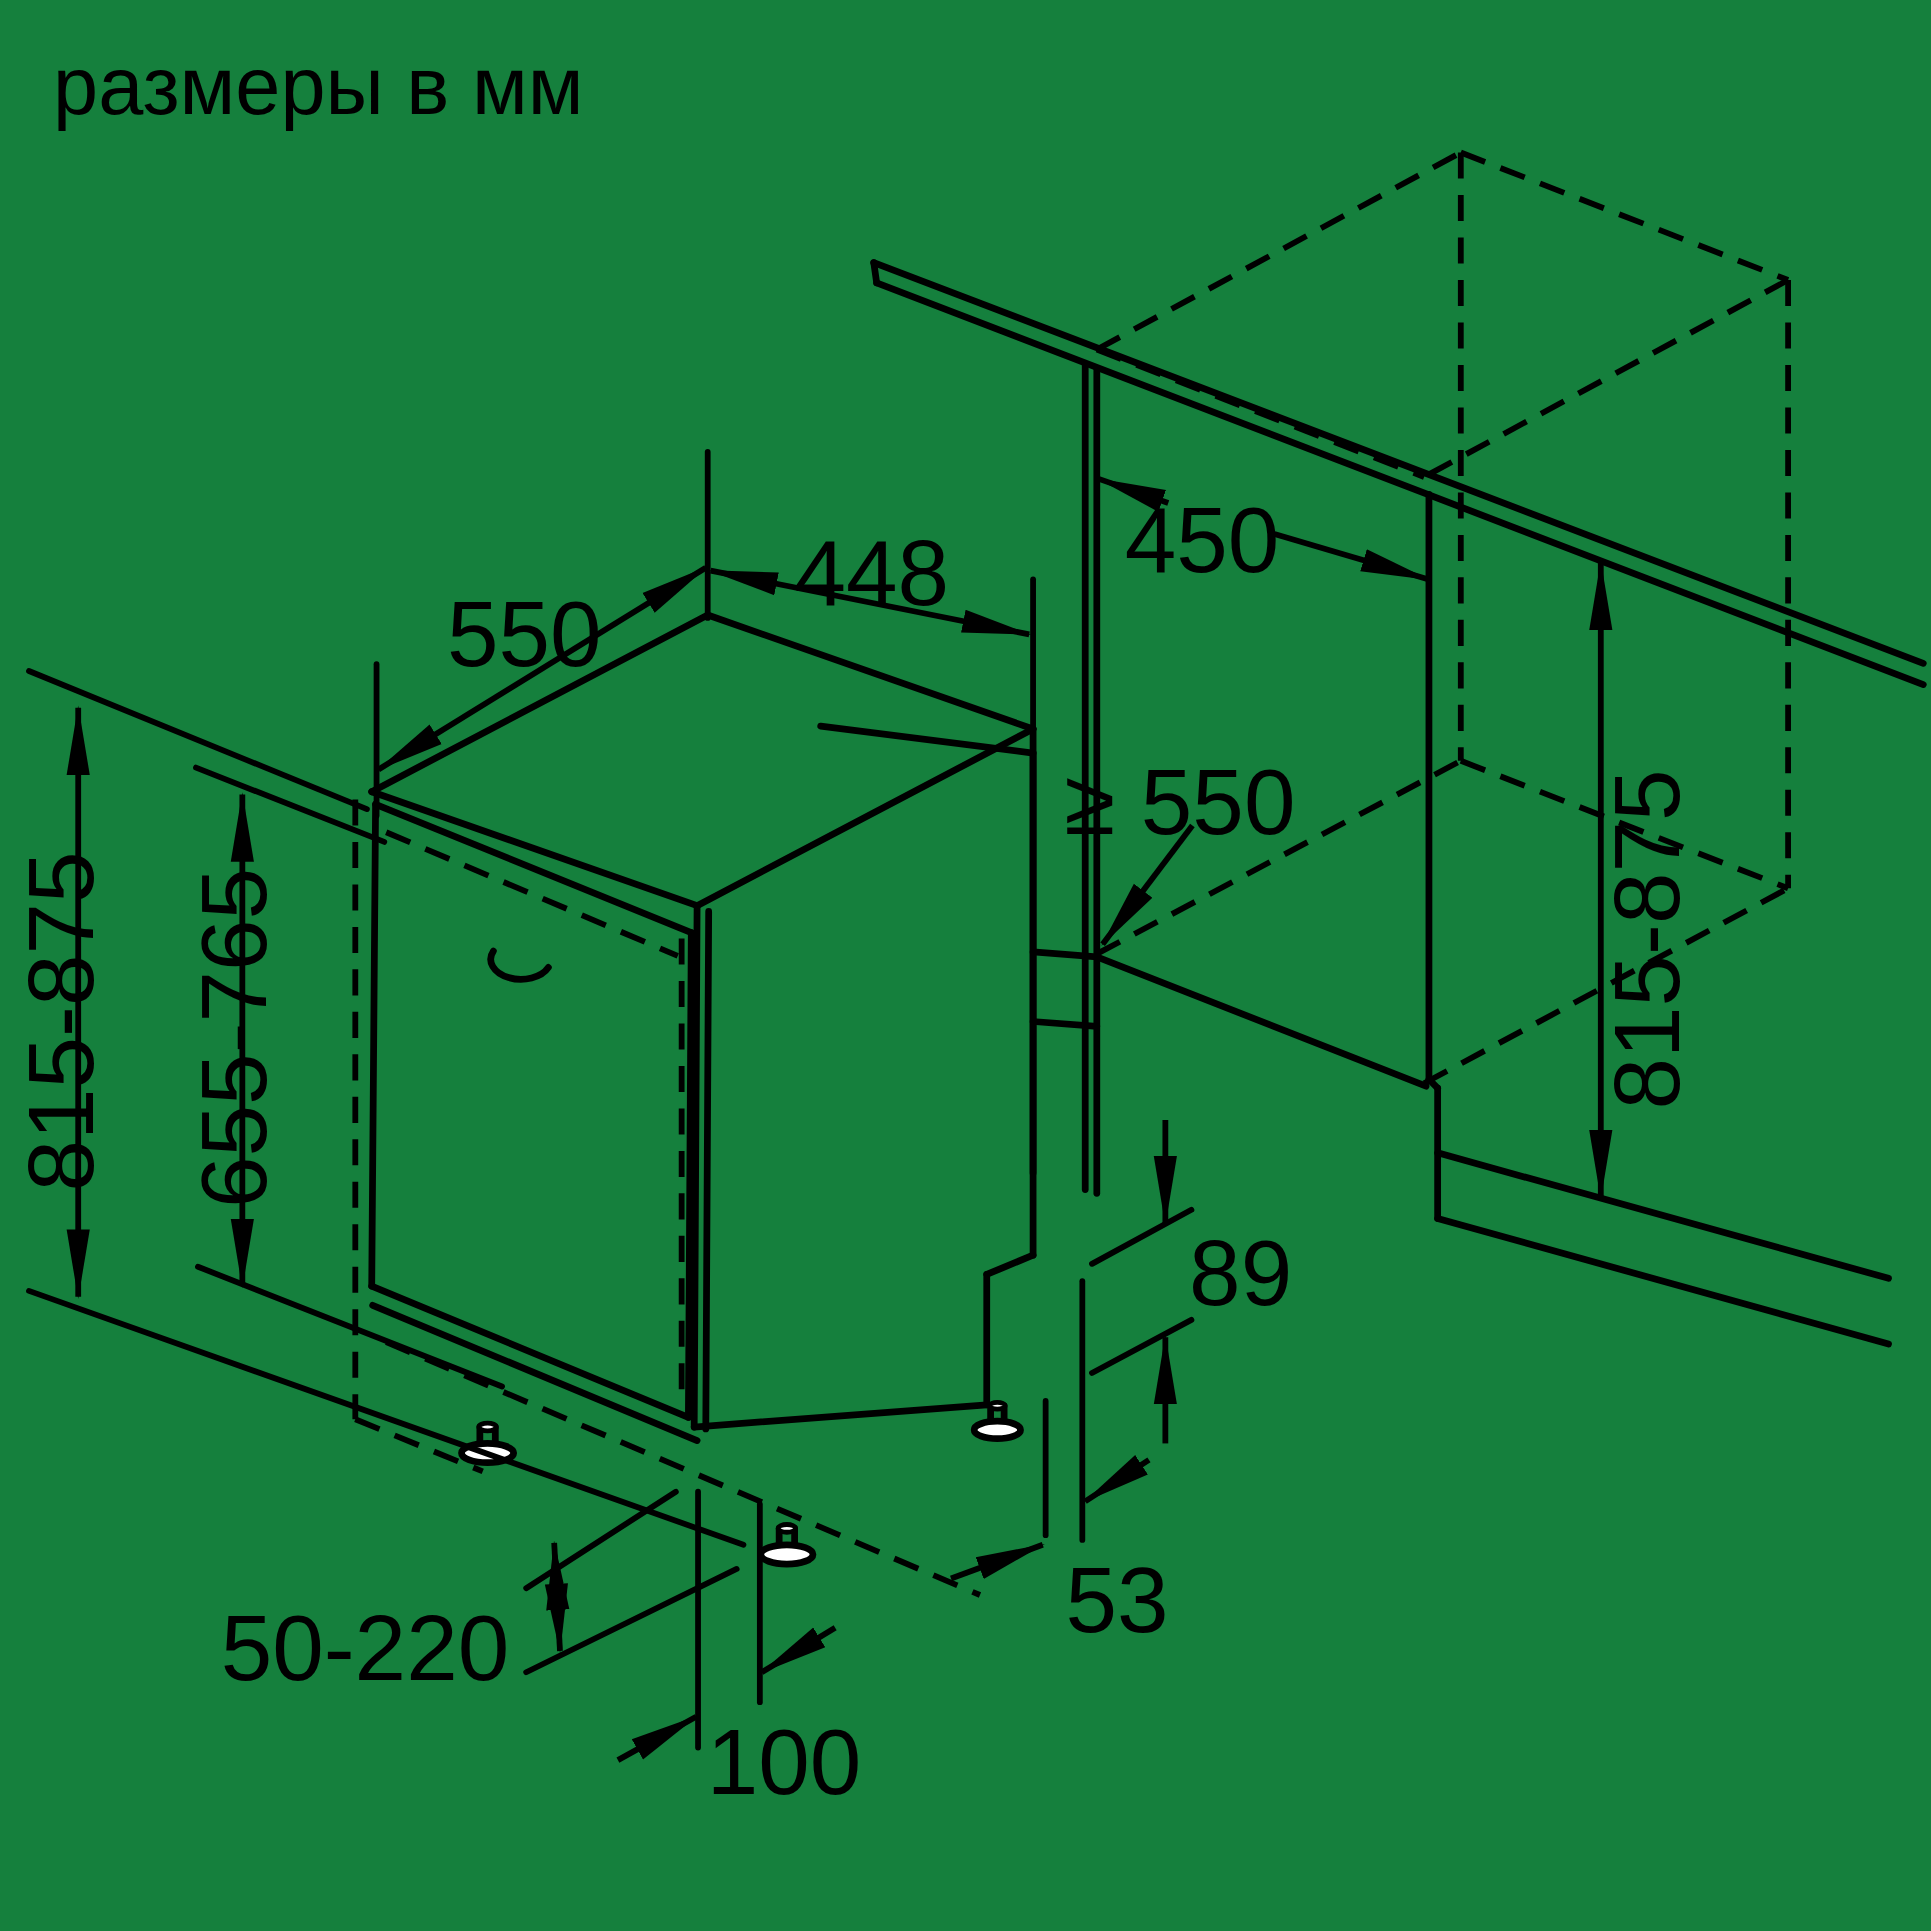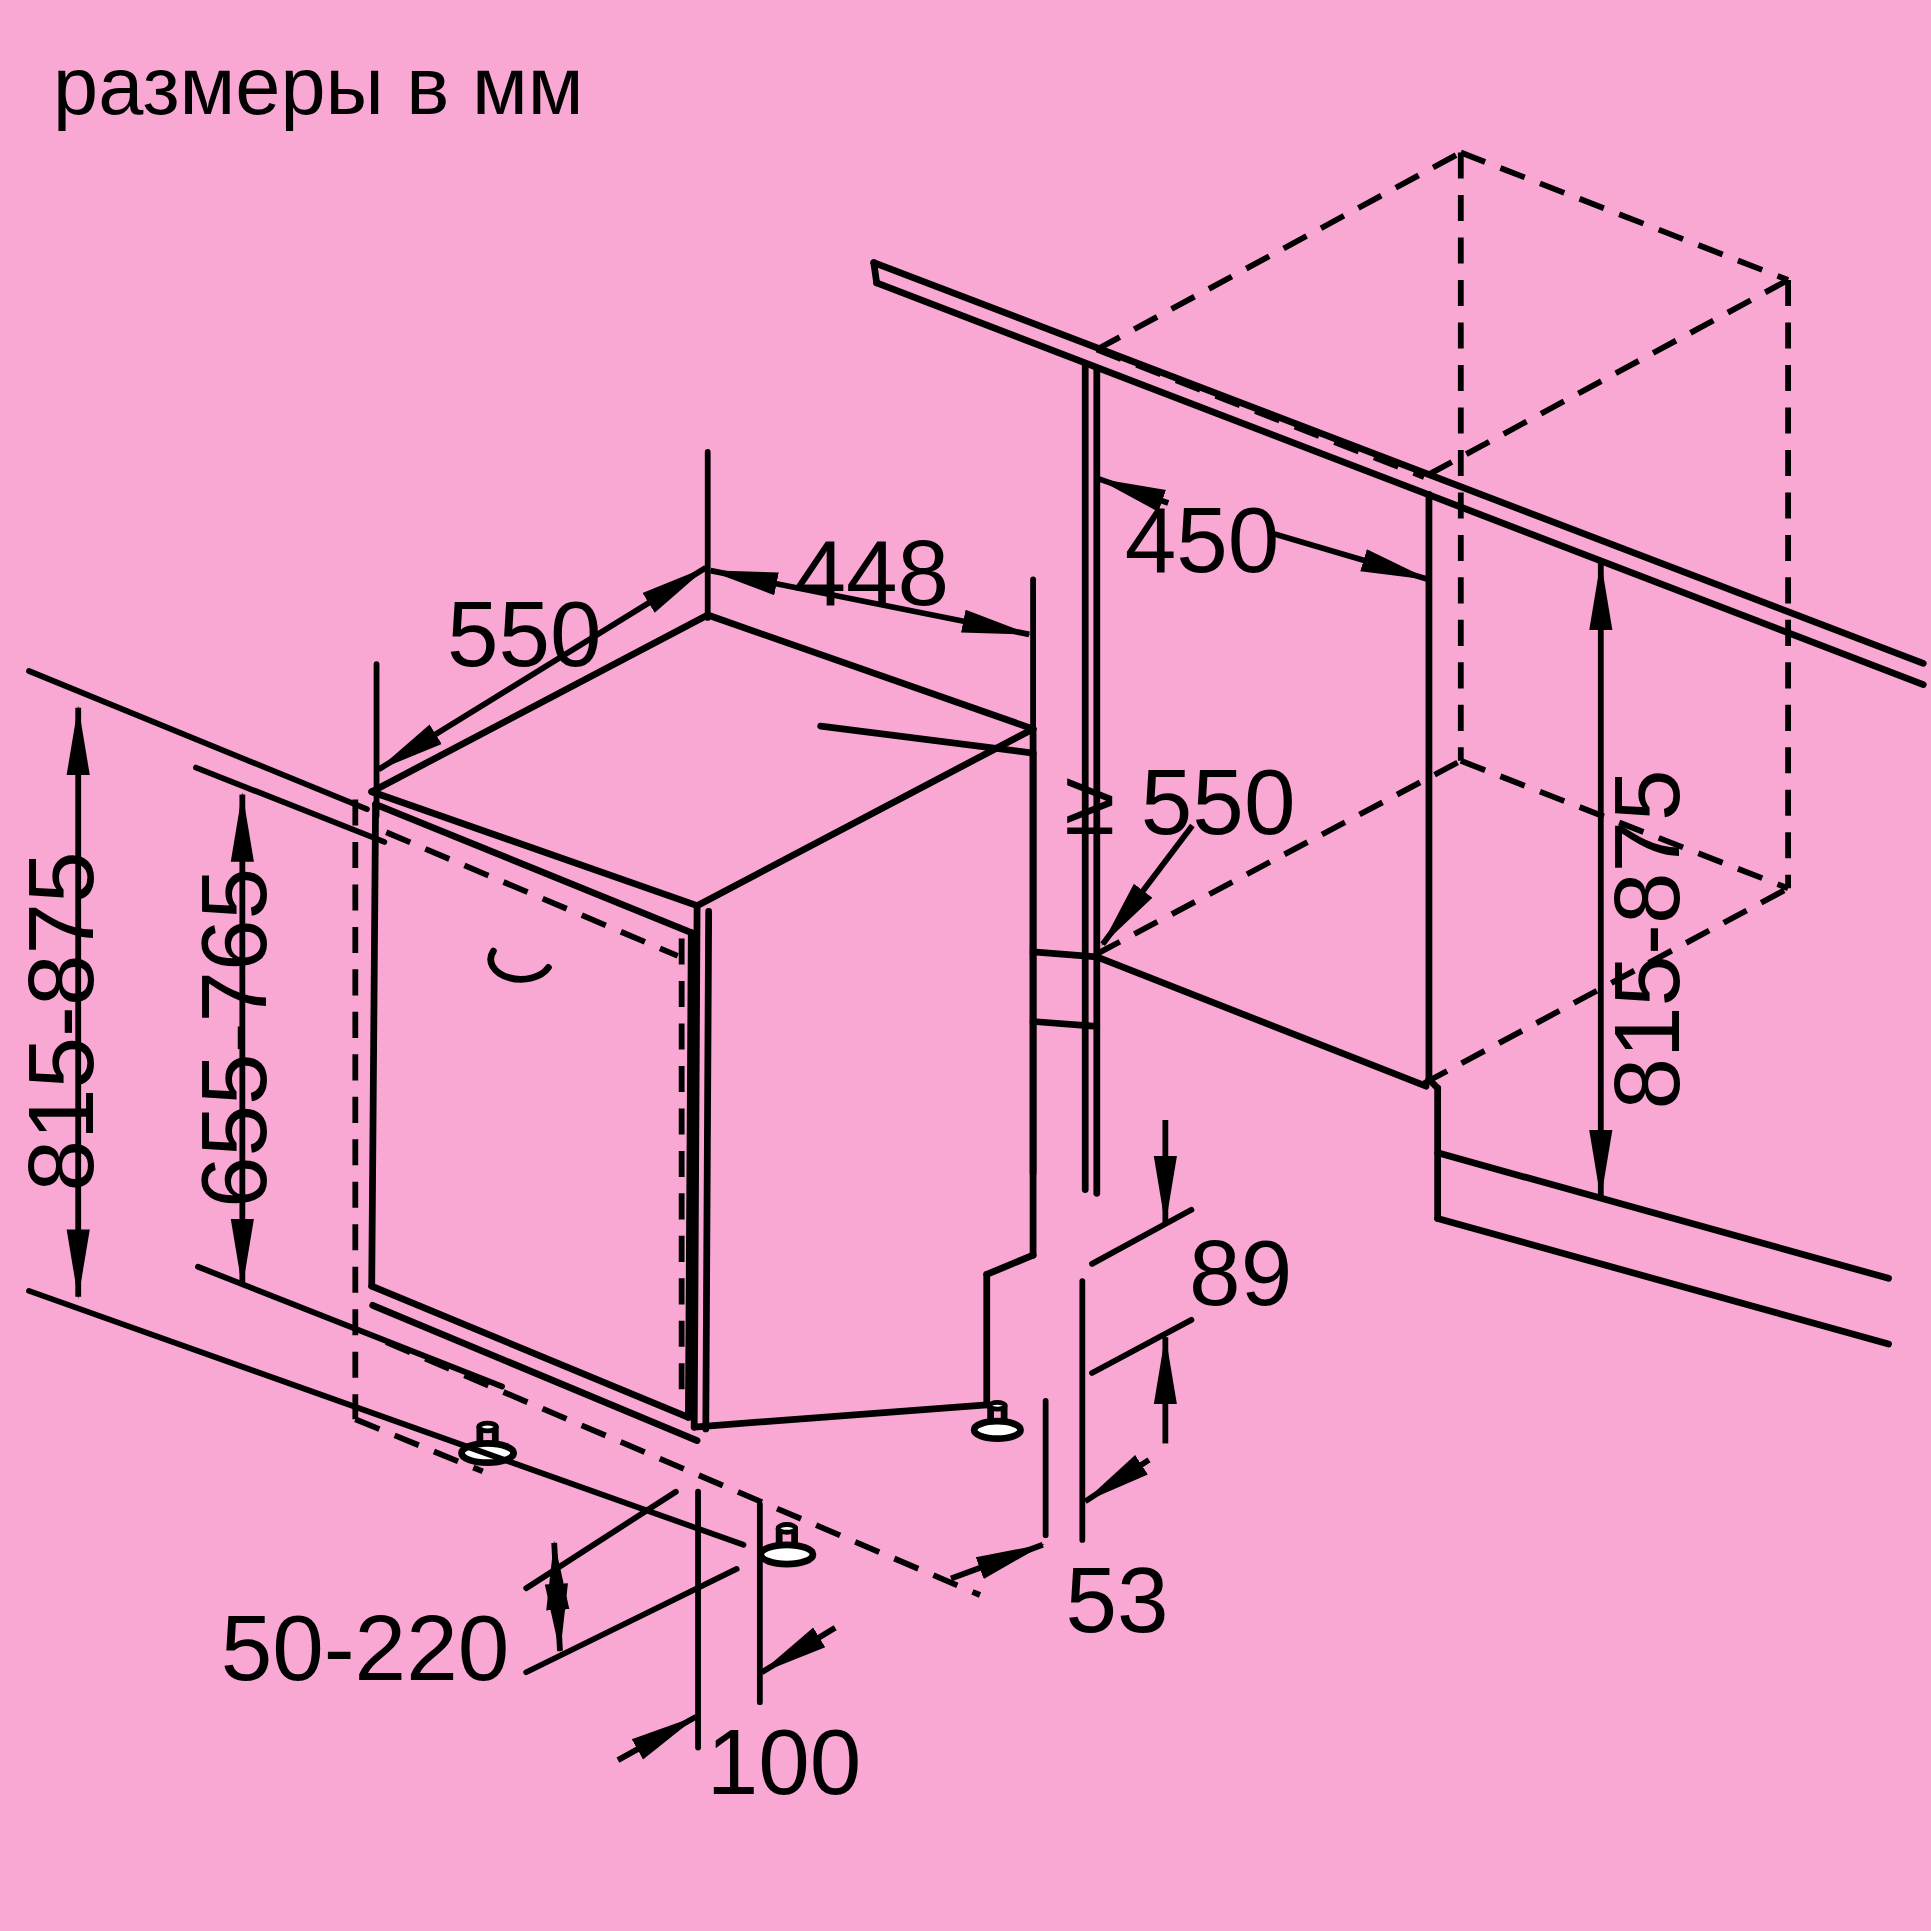--- a/index.html
+++ b/index.html
@@ -1,19 +1,19 @@
 <!DOCTYPE html>
 <html><head>
 <meta charset="utf-8">
 <style>
   html,body{margin:0;padding:0;background:#ffffff;}
   .page{
     position:relative;
     width:1931px;height:1931px;
-    background:#f9a8d4;
+    background:#15803d;
     font-family:"Liberation Sans", sans-serif;
   }
   svg{display:block;}
   .obj line, .obj path{stroke:#000;stroke-width:7;stroke-linecap:round;fill:none;}
   .obj ellipse{stroke:#000;fill:#fff;}
   .thin line{stroke-width:6;}
   .dashed line{stroke:#000;stroke-width:6;stroke-linecap:butt;stroke-dasharray:27 17;fill:none;}
   .dim line{stroke:#000;stroke-width:6;stroke-linecap:butt;fill:none;}
   text{
     fill:#000;

